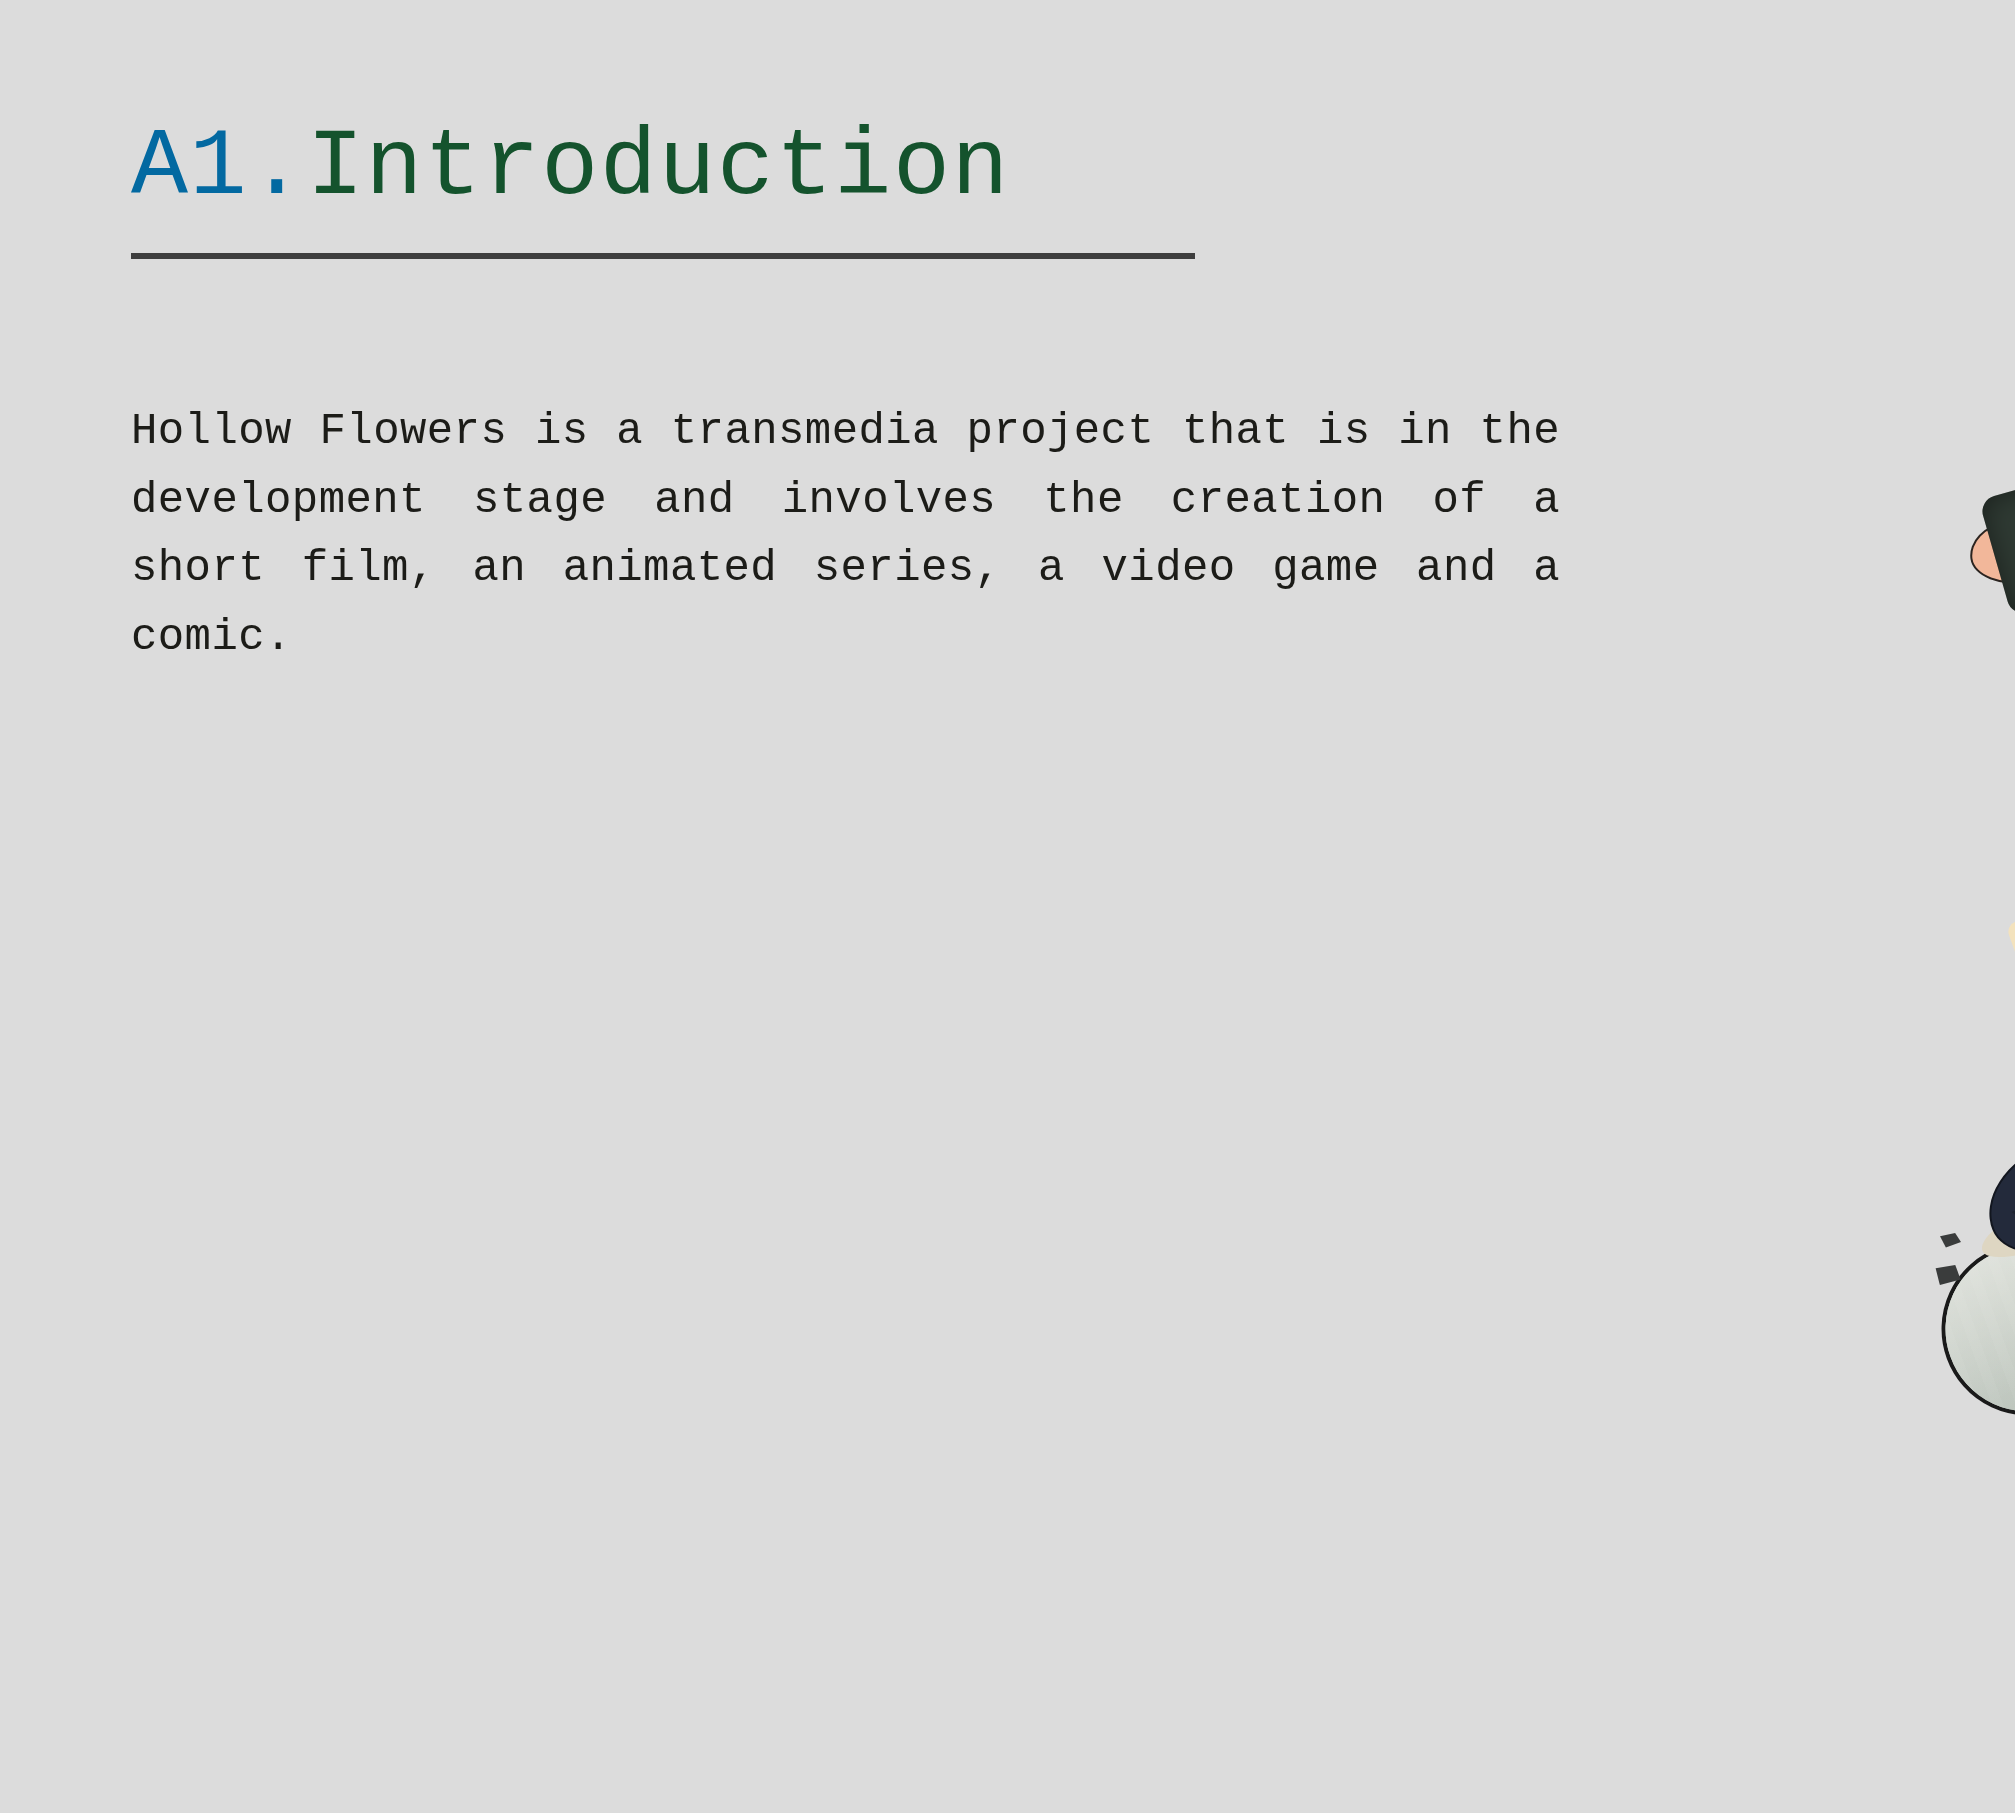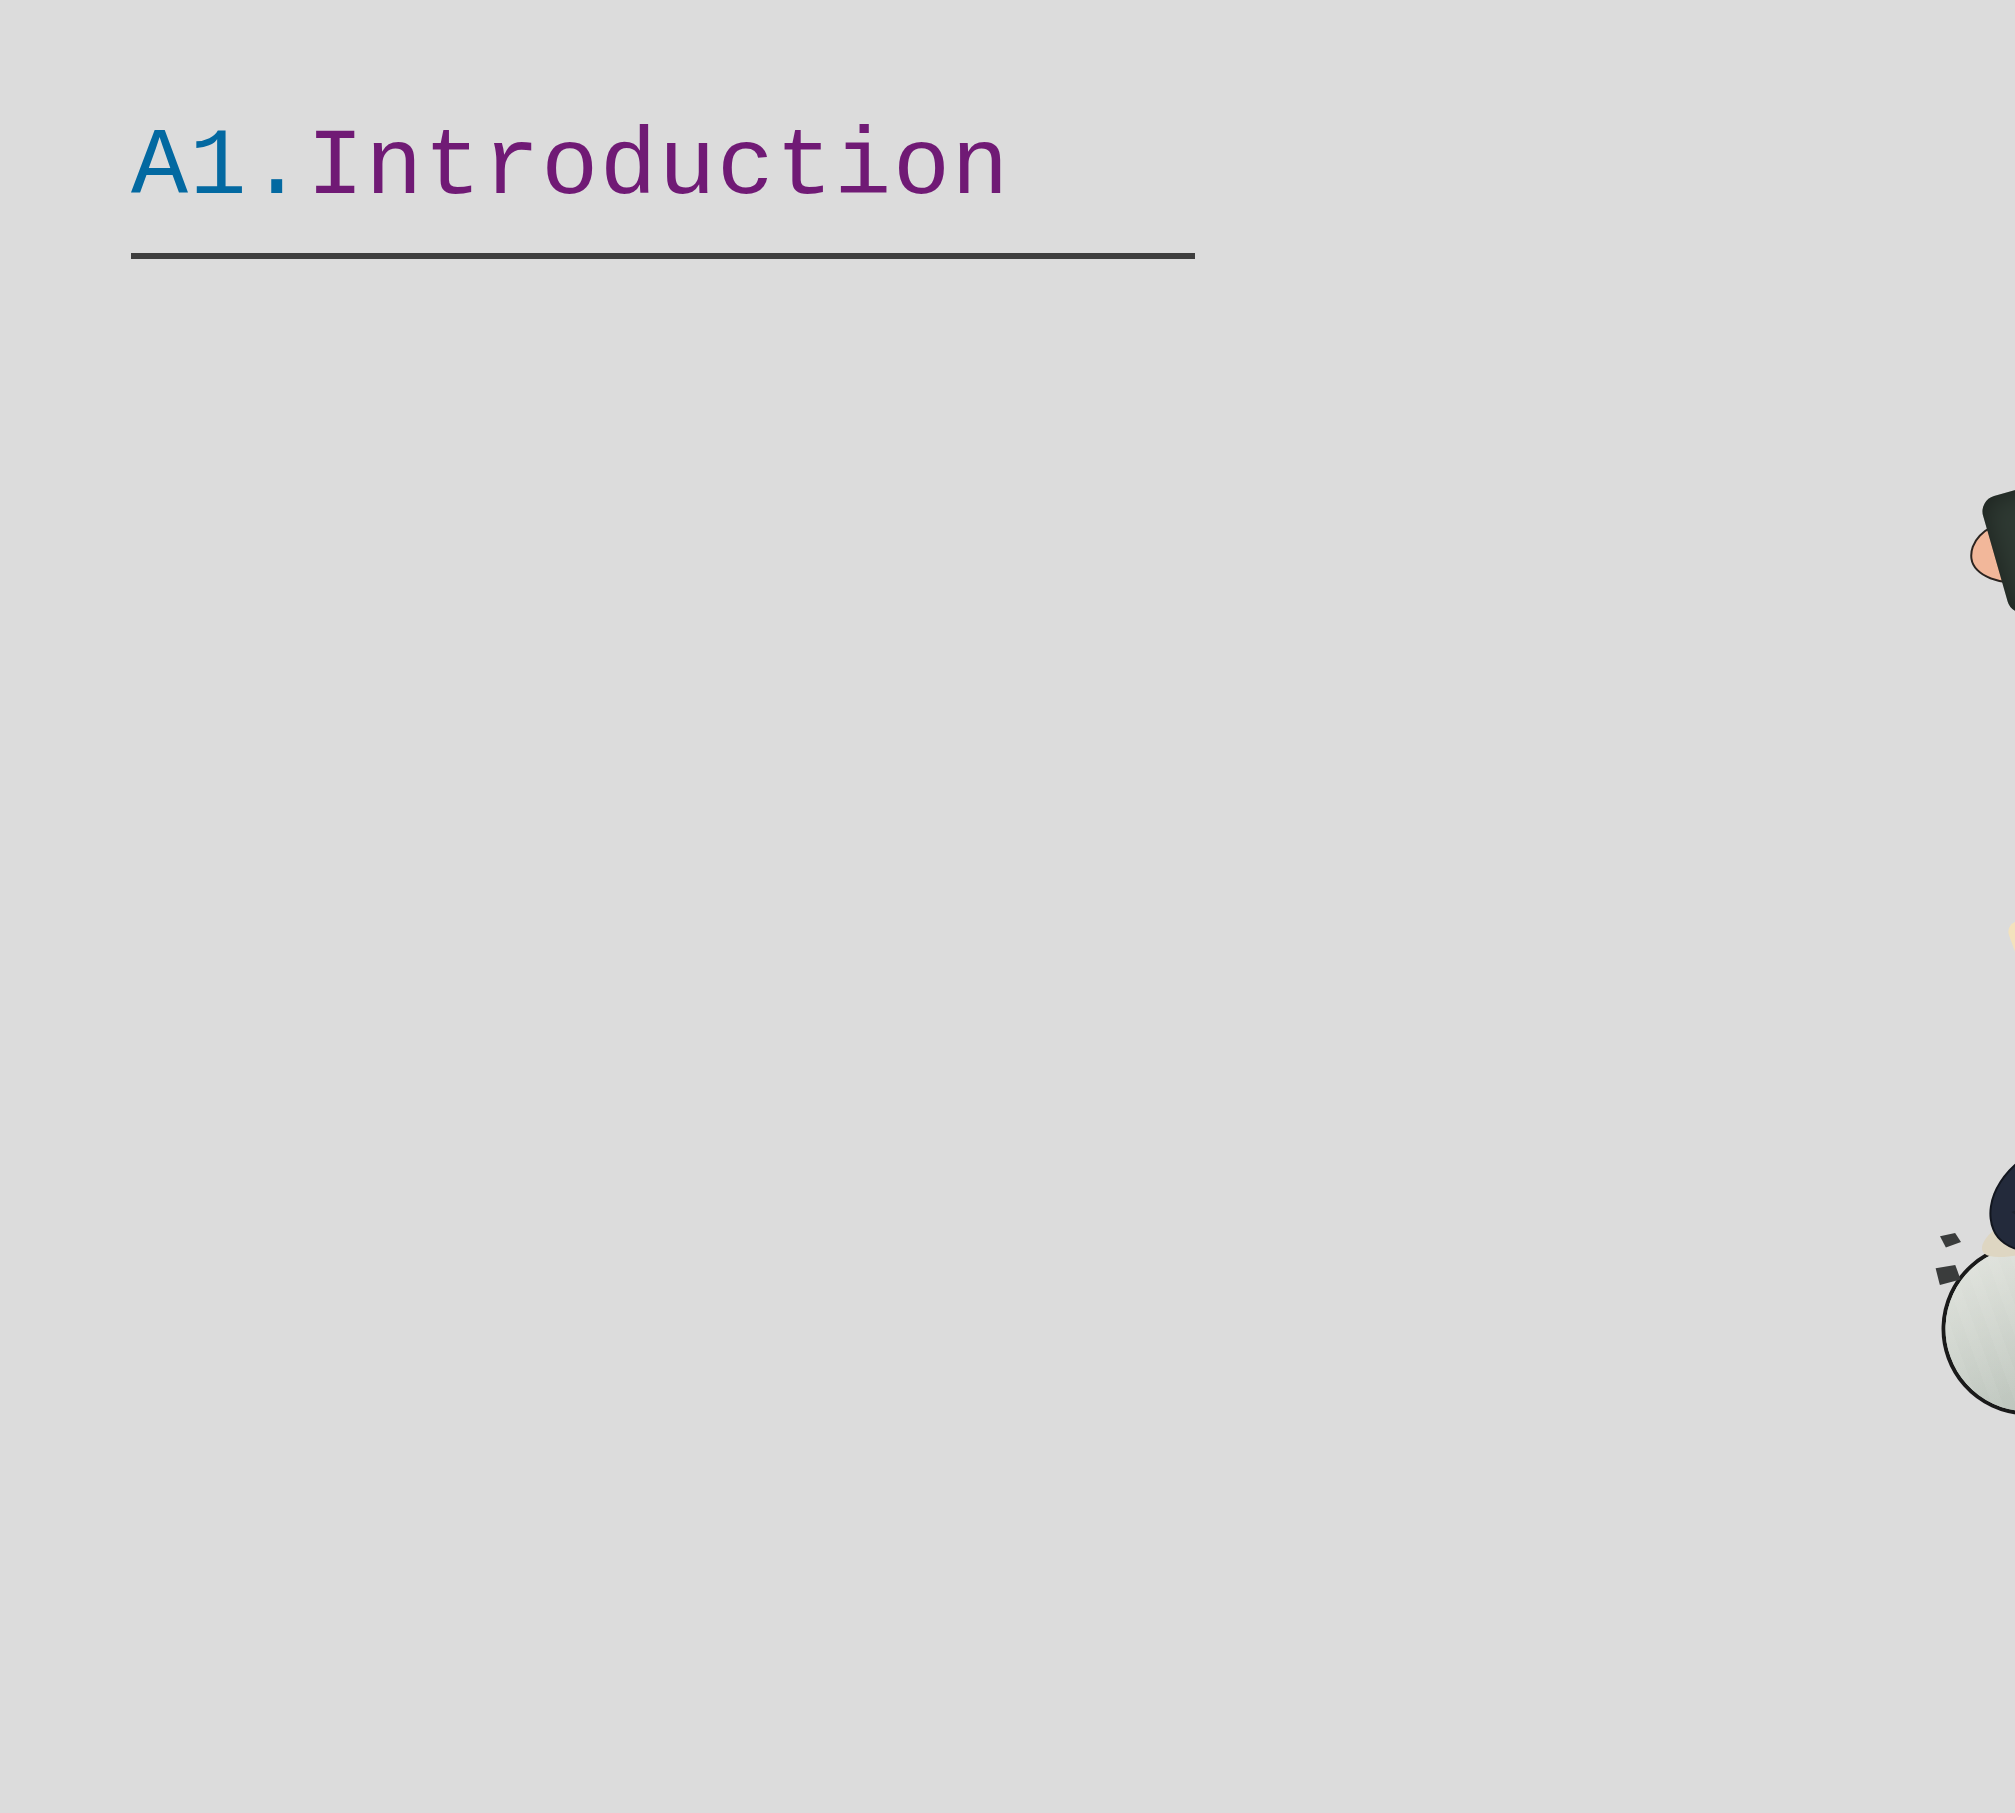--- a/index.html
+++ b/index.html
@@ -14,21 +14,21 @@
 
   
   .text-col{position:absolute;left:131px;top:121px;width:1435px;}
 
   .title{
     font-size:95px;line-height:1.0;
     letter-spacing:1.6px;white-space:nowrap;
     font-weight:400;
   }
   .title .num{color:#0369a1;}
-  .title .main{color:#701a75;}
+  .title .main{color:#14532d;}
 
   .title-rule{
     position:absolute;left:131px;top:253px;
     width:1064px;height:5.6px;background:#3e3e3e;
   }
 
   .body-copy{
     position:absolute;left:131px;top:397px;
     width:1429px;
     font-size:44px;line-height:1.56;
@@ -88,20 +88,21 @@
 
 <div class="slide">
 
   <div class="text-col">
     <div class="title">
       <span class="num">A1.</span><span class="main">Introduction</span>
     </div>
   </div>
   <div class="title-rule"></div>
 
+  <div class="body-copy">Hollow Flowers is a transmedia project that is in the development stage and involves the creation of a short film, an animated series, a video game and a comic.</div>
 
   <div class="art">
 
     <div class="layer board">
 
       <div class="deck">
         <div class="deck-art-bg"></div>
 
         <div class="deck-gloss"></div>
       </div>

